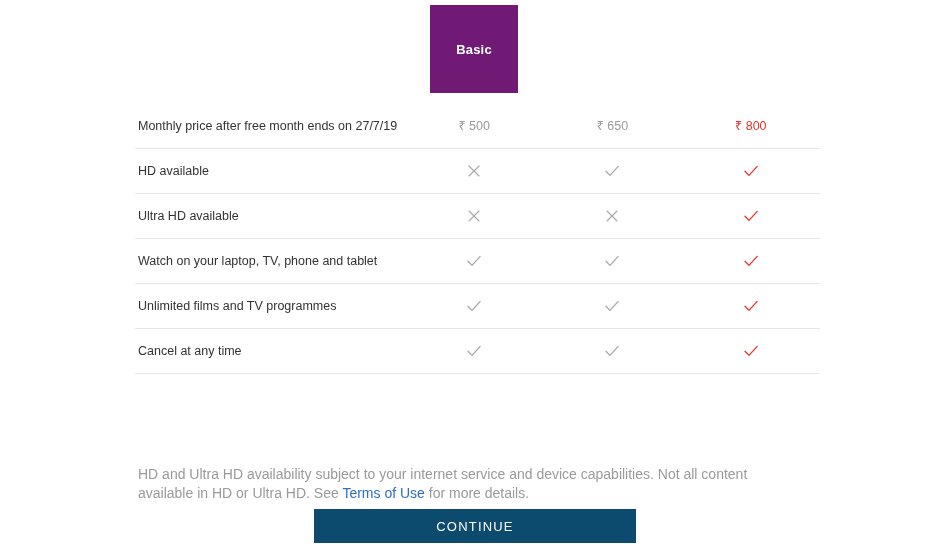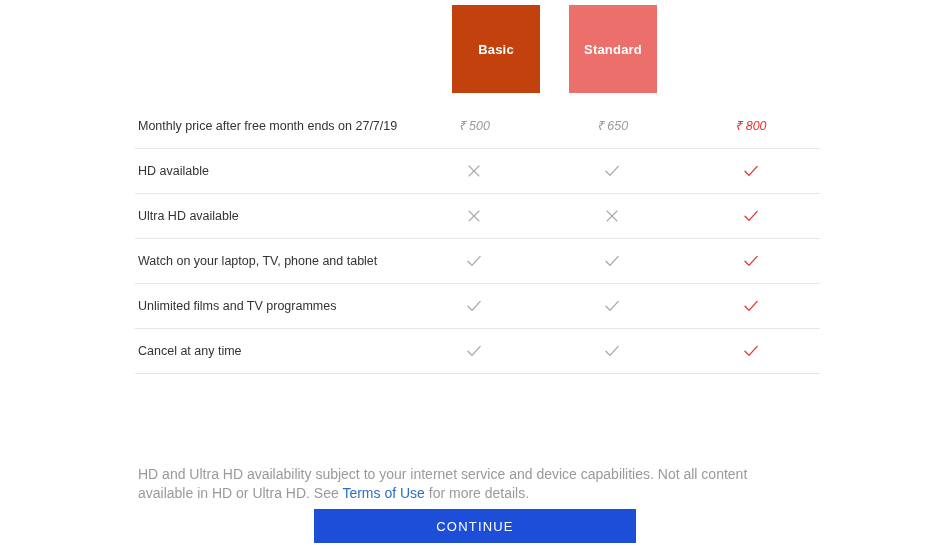--- a/index.html
+++ b/index.html
@@ -89,21 +89,20 @@
     font-size: 12.5px;
     color: #333333;
     padding-left: 3px;
     line-height: 1.3;
   }
 
   .cell-value {
     text-align: center;
     font-size: 12.5px;
     color: #9a9a9a;
-    font-style: italic;
   }
   .cell-value.is-premium {
     color: #e6332a;
   }
 
   
   .mark {
     display: inline-block;
     width: 18px;
     height: 18px;
@@ -134,43 +133,40 @@
     text-decoration: none;
   }
 
   
   .continue-button {
     position: absolute;
     left: 314px;
     top: 509px;
     width: 322px;
     height: 34px;
-    background: #1d4ed8;
+    background: #0c4a6e;
     border: none;
     color: #ffffff;
     font-family: "Liberation Sans", sans-serif;
     font-size: 13px;
     letter-spacing: 1.2px;
     cursor: pointer;
     display: flex;
     align-items: center;
     justify-content: center;
   }
 </style>
 </head>
 <body>
 
 <div class="page">
 
   <div class="plan-header-row">
-      <div class="plan-tab plan-tab-basic" style="background: #c2410c; margin-left: 22px;">
+      <div class="plan-tab plan-tab-basic" style="background: #701a75;">
         <span class="plan-tab-label">Basic</span>
-      </div>
-      <div class="plan-tab plan-tab-standard" style="background: rgb(235, 111, 106);">
-        <span class="plan-tab-label">Standard</span>
       </div>
     </div>
 
   <table class="compare-table">
     <colgroup>
       <col class="col-feature">
       <col class="col-plan">
       <col class="col-plan">
       <col class="col-plan">
     </colgroup>

